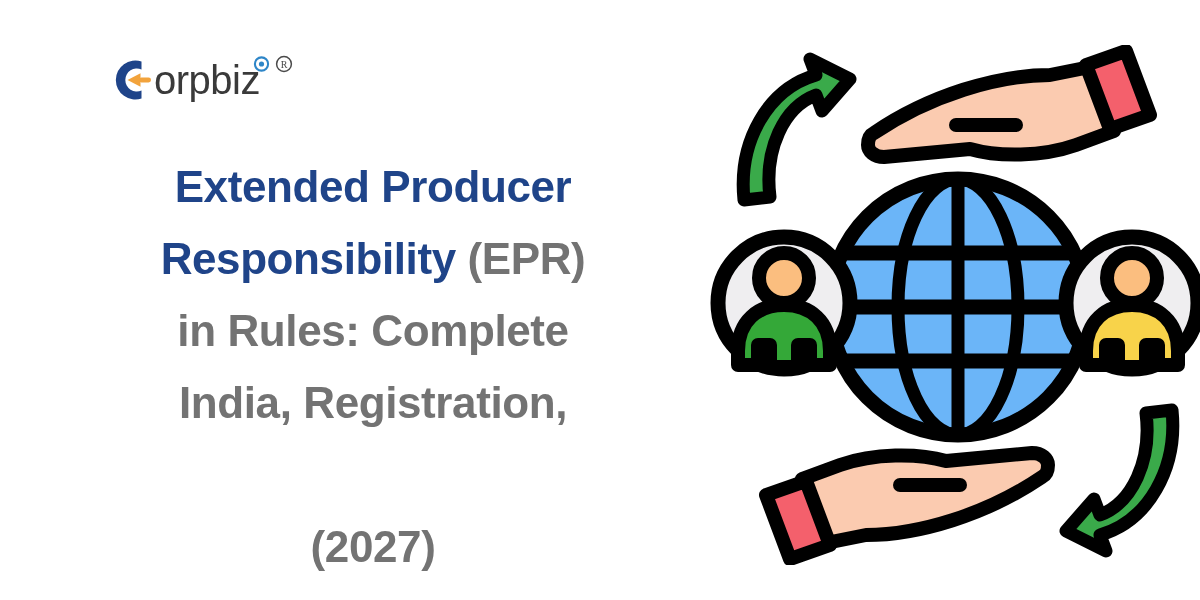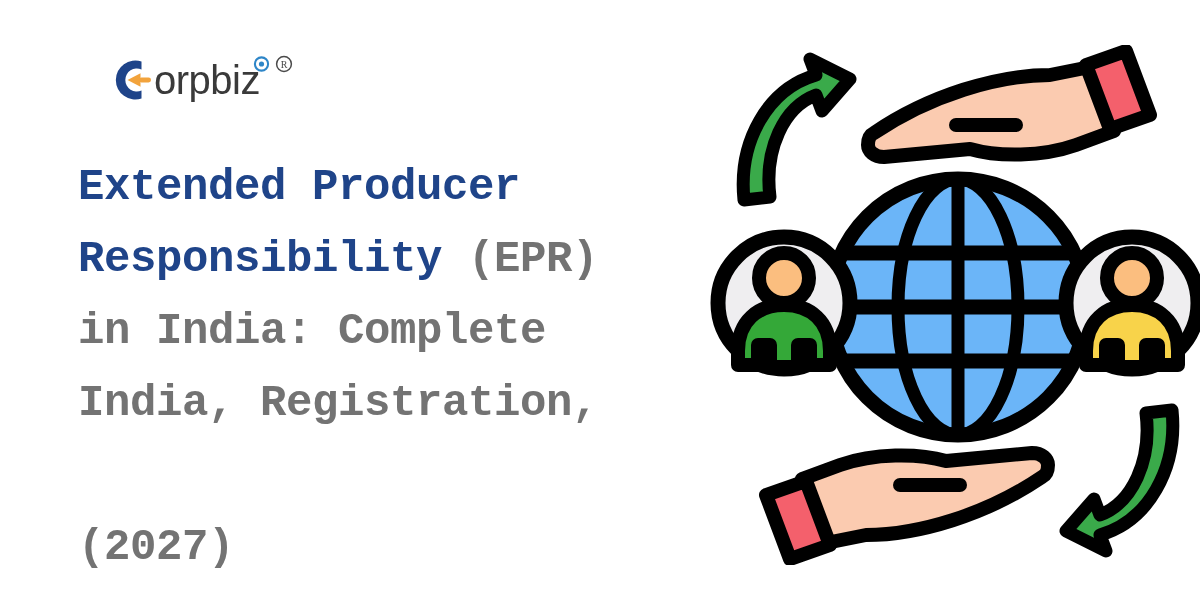--- a/index.html
+++ b/index.html
@@ -36,21 +36,22 @@
     width: 200px;
     height: 56px;
   }
 
   
   #headline {
     position: absolute;
     left: 30px;
     top: 122px;
     width: 590px;
-    font-family: Liberation Mono, monospace;
+    text-align: center;
+    font-family: Liberation Sans, sans-serif;
     font-weight: bold;
     font-size: 44px;
     line-height: 72px;
     letter-spacing: -0.4px;
     color: #1F4489;
   }
   #headline .navy { color: #1F4489; }
   #headline .orange { color: #737373; }
 
   
@@ -93,21 +94,21 @@
         <g>
           <circle cx="174" cy="12" r="7.4" fill="none" stroke="#4A4A4A" stroke-width="1.5"></circle>
           <text x="174" y="16.4" text-anchor="middle" font-family="'Liberation Serif', serif" font-size="10" fill="#4A4A4A">R</text>
         </g>
       </svg>
     </div>
 
     <h1 id="headline">
       <span class="navy">Extended Producer</span><br>
       <span class="navy">Responsibility </span><span class="orange">(EPR)</span><br>
-      <span class="orange">in India: Complete</span><br>
+      <span class="orange">in Rules: Complete</span><br>
       <span class="orange">India, Registration,</span><br>
       <br>
       <span class="orange">(2027)</span>
     </h1>
   </div>
 
   <div id="illustration">
     <svg viewBox="0 0 520 520" xmlns="http://www.w3.org/2000/svg" aria-hidden="true">
 
       <g>

